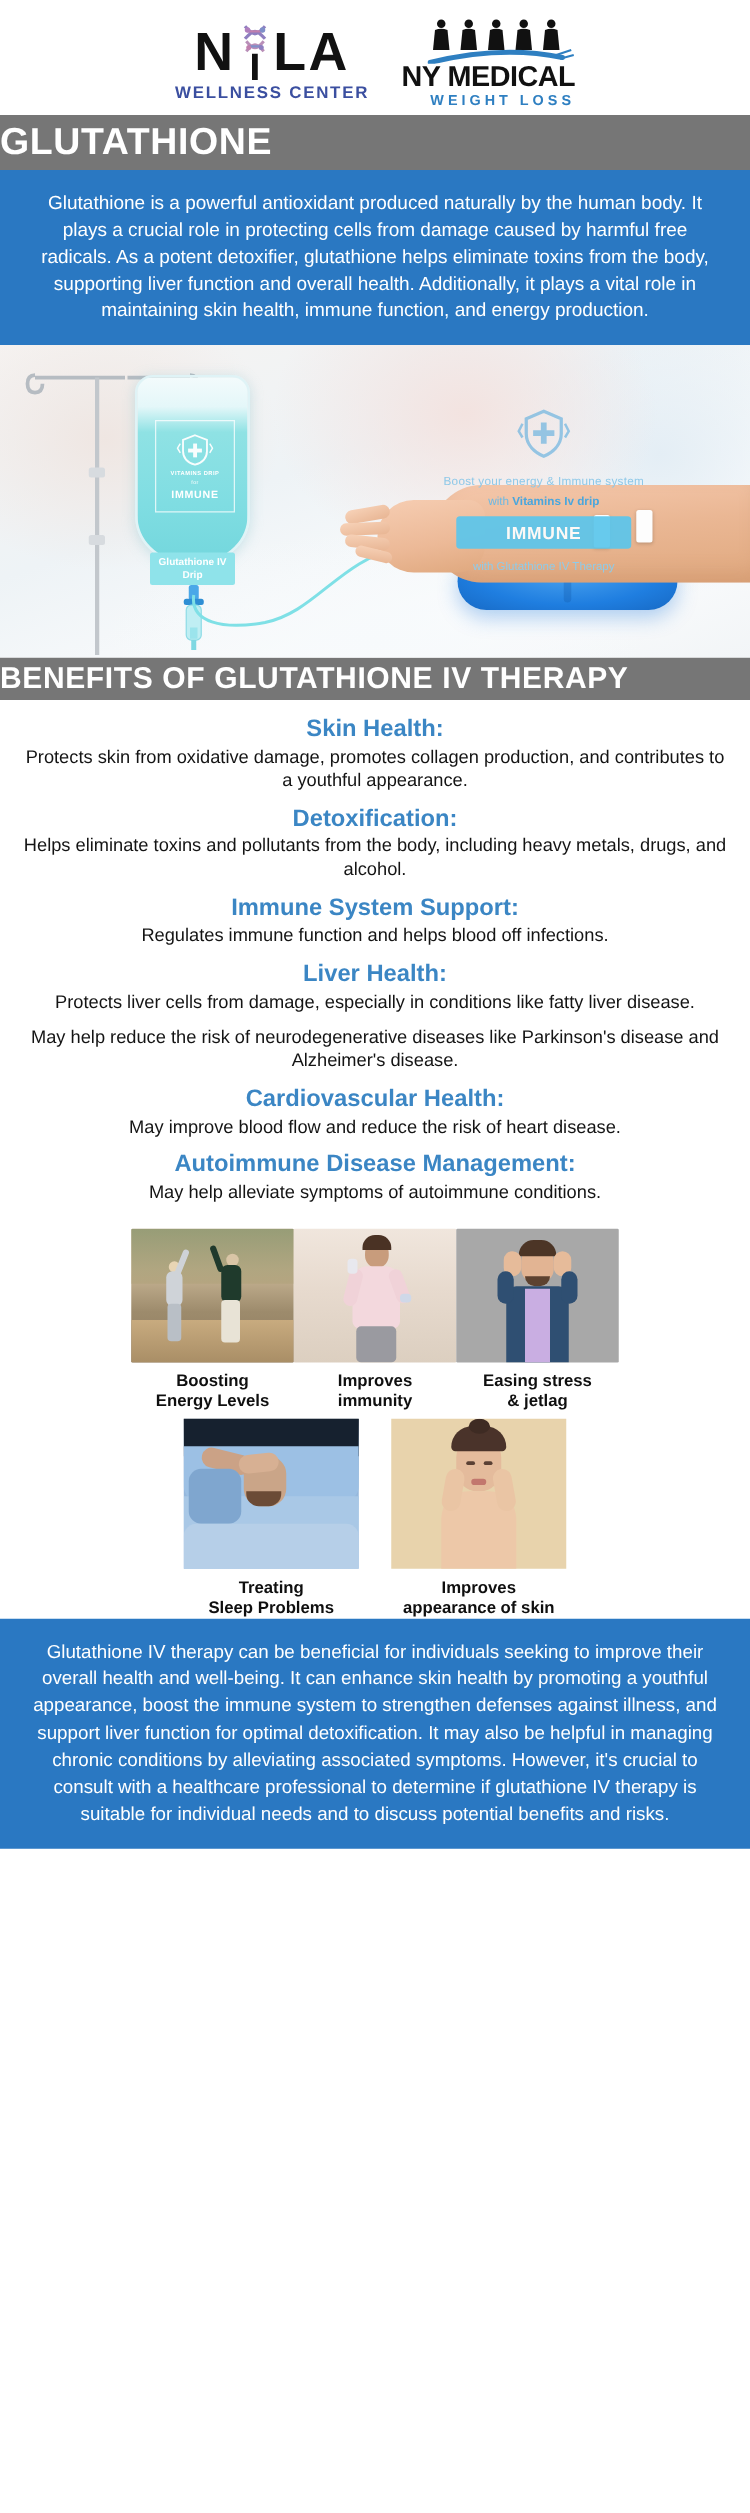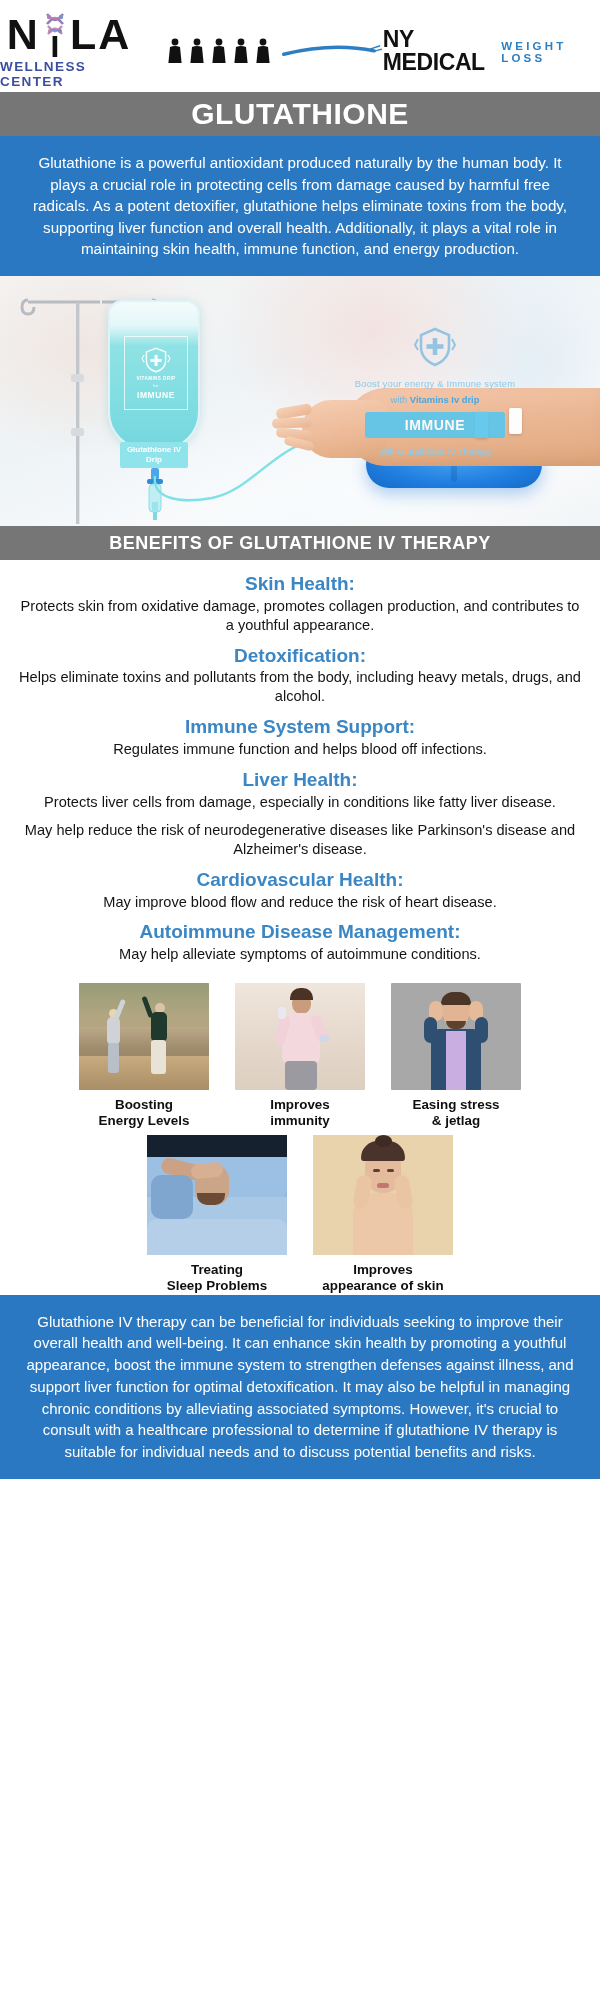--- a/index.html
+++ b/index.html
@@ -19,38 +19,38 @@
   .nyla-word {
     font-size:43px; font-weight:bold; letter-spacing:2px; line-height:0.95;
     color:#111; display:flex; align-items:center; font-family:"Liberation Sans",sans-serif;
   }
   .dna-y { position:relative; width:30px; height:46px; display:inline-block; }
   .dna-y svg { position:absolute; left:0; top:0; }
   .nyla-sub {
     font-size:13.5px; font-weight:bold; letter-spacing:1.4px;
     color:#3b4fa0; margin-top:1px;
   }
-  .logo-nymed { display:flex; flex-direction:row; align-items:center; padding-top:2px; }
+  .logo-nymed { display:flex; flex-direction:column; align-items:flex-end; padding-top:2px; }
   .nymed-people { display:flex; gap:3px; align-items:flex-end; height:26px; }
   .nymed-arc { width:118px; height:12px; margin-top:-2px; }
   .nymed-main {
     font-size:23px; font-weight:bold; letter-spacing:-0.4px; color:#111; line-height:1;
     margin-top:-1px;
   }
   .nymed-sub {
     font-size:11.5px; letter-spacing:3.2px; color:#2e7fc1; margin-top:2px; font-weight:600;
   }
 
   
   .banner-gray {
-    background:#767676; color:#fff; text-align:center;
+    background:#767676; color:#fff; 
     font-weight:bold; letter-spacing:0.5px;
   }
   #title-banner { height:44px; line-height:44px; font-size:30px; }
-  #benefits-banner { height:34px; line-height:34px; font-size:18px; }
+  #benefits-banner { height:34px; line-height:34px; font-size:24px; }
 
   
   .block-blue {
     background:#2a78c2; color:#fff; text-align:center;
     padding:12px 24px; font-size:15.2px; line-height:1.42;
   }
   #intro-block { height:140px; display:flex; align-items:center; justify-content:center; }
   #footer-block { padding:16px 18px; font-size:15px; line-height:1.45; }
 
   
@@ -128,21 +128,21 @@
 
   
   .benefits { padding:12px 16px 6px; }
   .benefit { text-align:center; margin-bottom:9px; }
   .benefit-title {
     color:#3b86c4; font-size:19px; font-weight:bold; line-height:1.25; margin-bottom:1px;
   }
   .benefit-desc { font-size:14.6px; line-height:1.3; color:#141414; }
 
   
-  .photo-row { display:flex; justify-content:center; gap:26px; padding:4px 14px 0; }
+  .photo-row { display:flex; justify-content:center; padding:4px 14px 0; }
   .photo-cell { width:130px; text-align:center; }
   .photo-frame {
     width:130px; height:107px; overflow:hidden; position:relative; border-radius:1px;
   }
   .photo-cap {
     font-size:13.4px; font-weight:bold; line-height:1.2; margin-top:7px; color:#0f0f0f;
   }
   .photo-row-2 { display:flex; justify-content:center; gap:26px; padding:6px 14px 0; }
   .photo-cell-2 { width:140px; text-align:center; }
   .photo-frame-2 { width:140px; height:120px; overflow:hidden; position:relative; }

